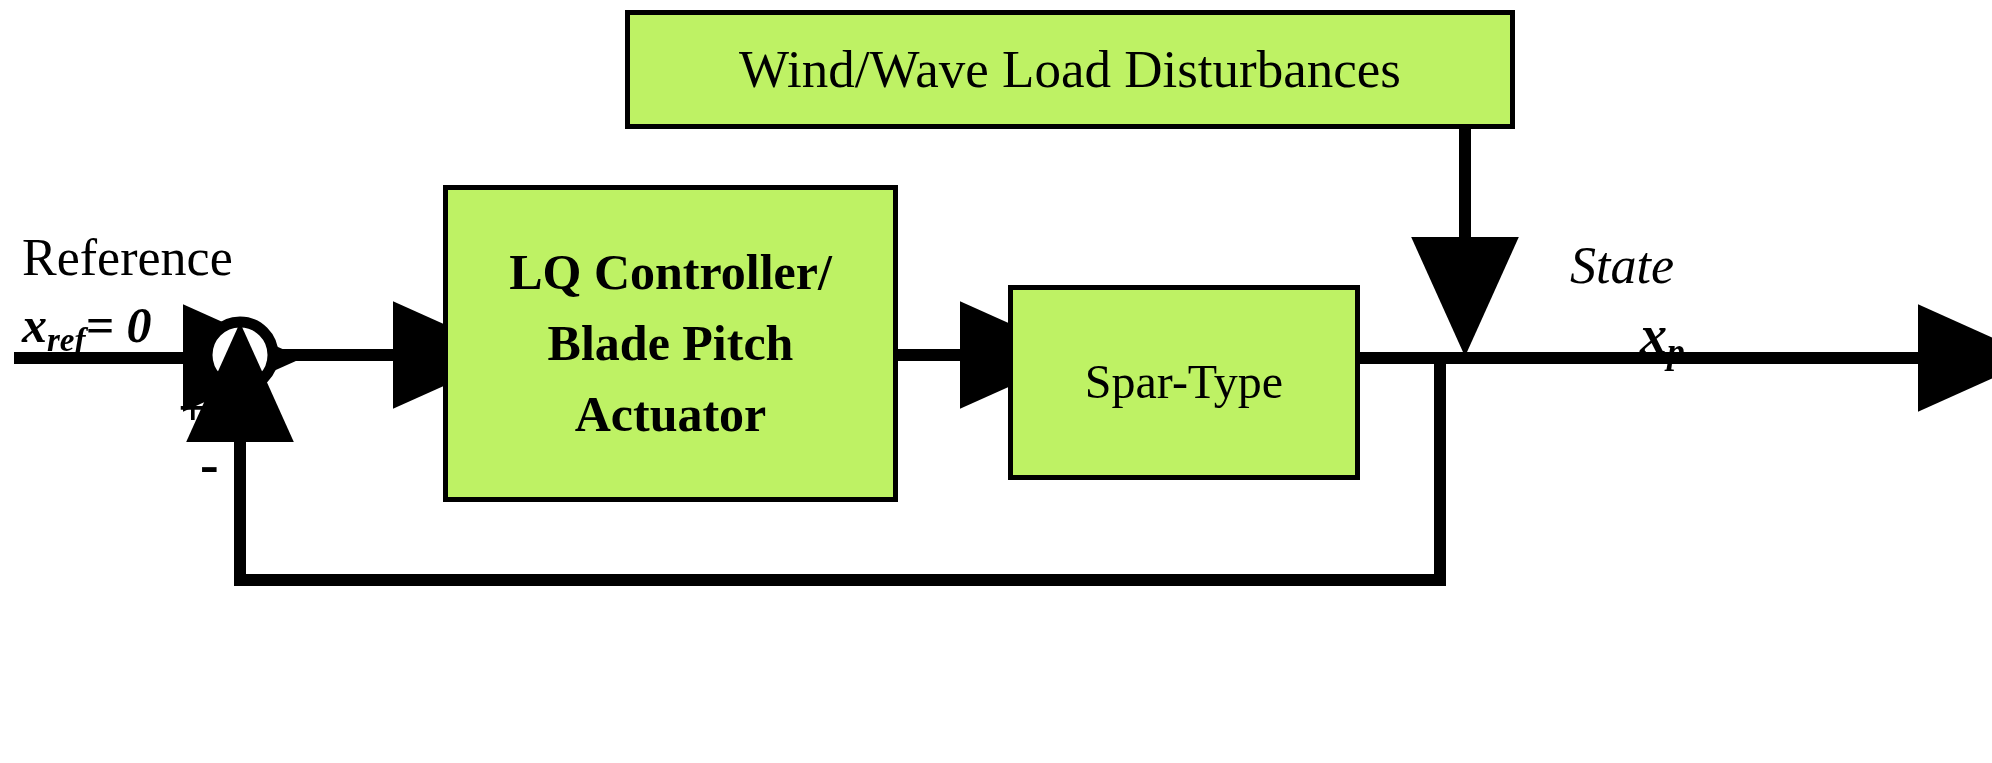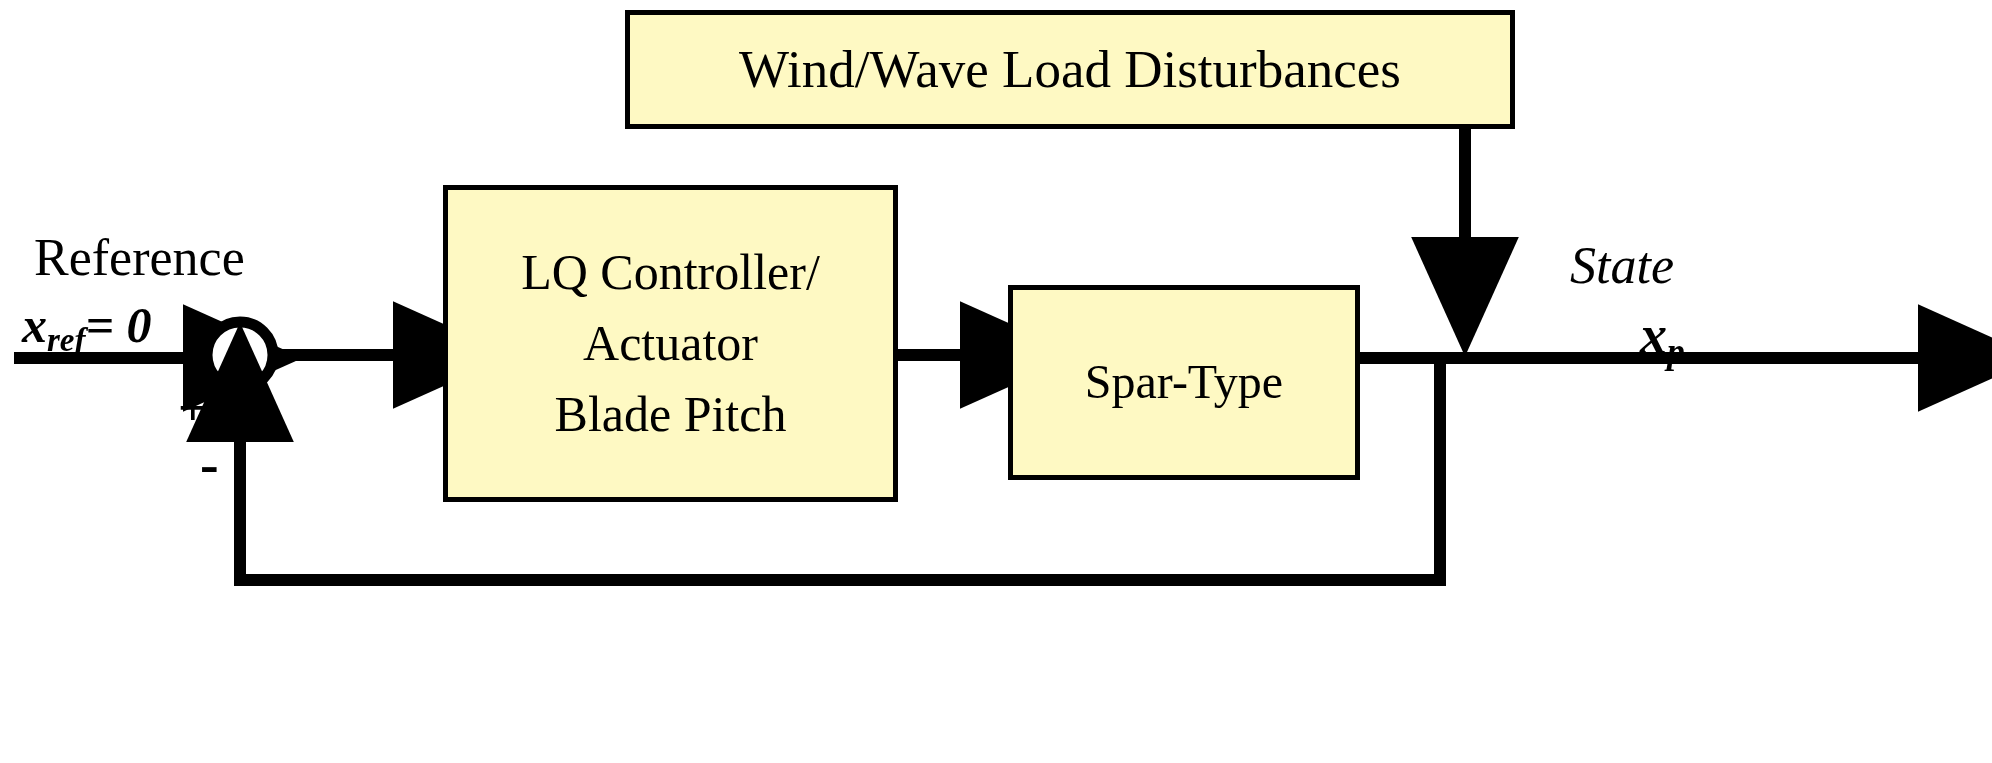--- a/index.html
+++ b/index.html
@@ -20,21 +20,21 @@
     position: absolute;
     left: 0;
     top: 0;
     width: 1992px;
     height: 763px;
   }
   .blk {
     position: absolute;
     box-sizing: border-box;
     border: 5px solid #000000;
-    background: #fef9c3;
+    background: #bef264;
     display: flex;
     flex-direction: column;
     align-items: center;
     justify-content: center;
     color: #000000;
     font-family: "Liberation Serif", "DejaVu Serif", serif;
   }
   .blk .ln {
     line-height: 1.18;
     white-space: nowrap;
@@ -46,41 +46,40 @@
     height: 119px;
     font-size: 53px;
   }
   #controller-box {
     left: 443px;
     top: 185px;
     width: 455px;
     height: 317px;
     font-size: 50px;
   }
-  #controller-box .ln { margin: 6px 0; }
+  #controller-box .ln { margin: 6px 0; font-weight: bold; }
   #plant-box {
     left: 1008px;
     top: 285px;
     width: 352px;
     height: 195px;
     font-size: 48px;
   }
   #plant-box .ln { margin: 3px 0; }
 
   .lbl {
     position: absolute;
     color: #000000;
     white-space: nowrap;
     font-family: "Liberation Serif", "DejaVu Serif", serif;
   }
   #reference-label {
     left: 22px;
     top: 228px;
     font-size: 52px;
-    margin-left: 12px;
   }
   #xref-label {
     left: 22px;
     top: 296px;
     font-size: 50px;
     font-weight: bold;
     font-style: italic;
   }
   #state-label {
     left: 1570px;
@@ -145,22 +144,22 @@
 
     <polyline points="1440,358 1440,580 240,580 240,440" fill="none" stroke="#000000" stroke-width="12" marker-end="url(#ah)"></polyline>
   </svg>
 
   <div class="blk" id="disturbance-box">
     <div class="ln">Wind/Wave Load Disturbances</div>
   </div>
 
   <div class="blk" id="controller-box">
     <div class="ln">LQ Controller/</div>
+    <div class="ln">Blade Pitch</div>
     <div class="ln">Actuator</div>
-    <div class="ln">Blade Pitch</div>
   </div>
 
   <div class="blk" id="plant-box">
     <div class="ln">Spar-Type</div>
   </div>
 
   <div class="lbl" id="reference-label">Reference</div>
 
   <div class="lbl" id="xref-label"><span>x</span><span class="sub">ref</span><span class="eqzero">= 0</span></div>
 

